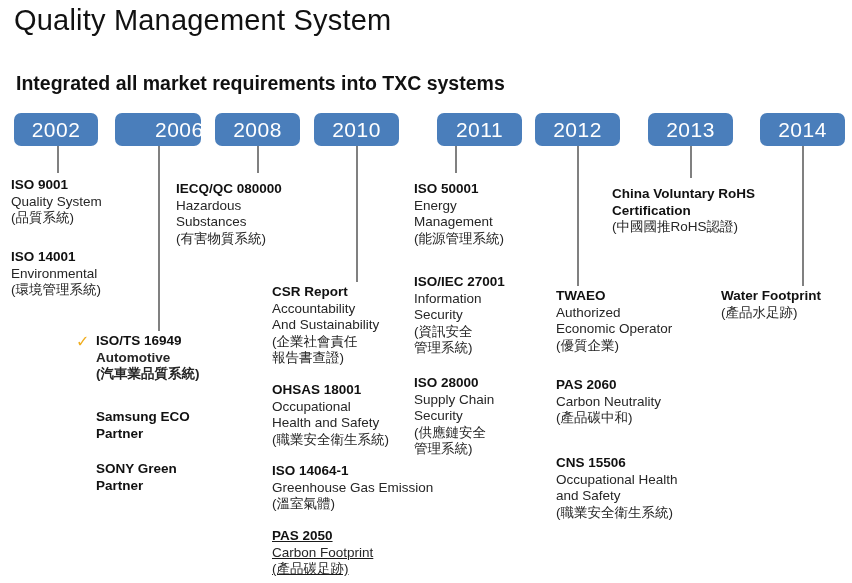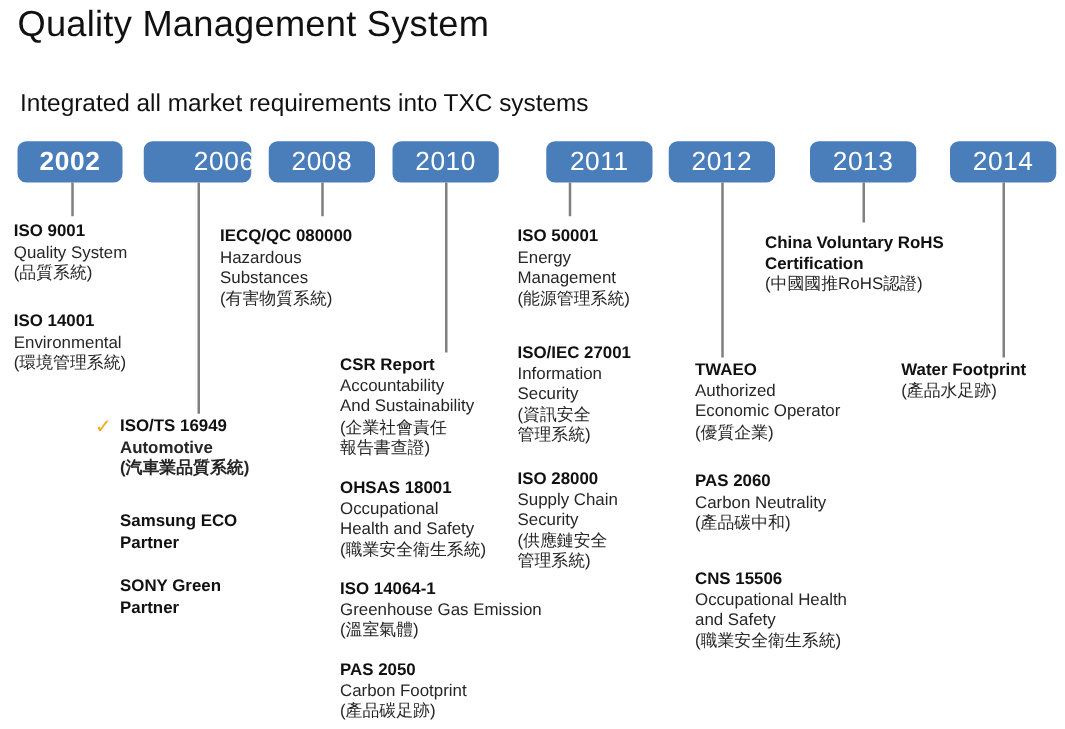--- a/index.html
+++ b/index.html
@@ -23,21 +23,21 @@
     font-weight: 400;
     letter-spacing: 0.2px;
     color: #111111;
     white-space: nowrap;
   }
   #page-subtitle {
     position: absolute;
     left: 16px;
     top: 72px;
     font-size: 19.5px;
-    font-weight: 400;
+    font-weight: 700;
     color: #111111;
     white-space: nowrap;
   }
 
   
   .year-chip {
     position: absolute;
     top: 113px;
     height: 33px;
     line-height: 33px;
@@ -99,21 +99,21 @@
   }
   .entry.has-check { }
 </style>
 </head>
 <body>
 
 <div id="page-title">Quality Management System</div>
 
 <div id="page-subtitle">Integrated all  market requirements into TXC systems</div>
 
-<div class="year-chip" style="left:14px;width:84px;font-weight:bold;">2002</div>
+<div class="year-chip" style="left:14px;width:84px;">2002</div>
 <div class="year-chip" style="left:115px;width:86px;padding-left:40px;">2006</div>
 <div class="year-chip" style="left:215px;width:85px;">2008</div>
 <div class="year-chip" style="left:314px;width:85px;">2010</div>
 <div class="year-chip" style="left:413px;width:85px;margin-left:24px;">2011</div>
 <div class="year-chip" style="left:535px;width:85px;">2012</div>
 <div class="year-chip" style="left:648px;width:85px;">2013</div>
 <div class="year-chip" style="left:760px;width:85px;">2014</div>
 
 <div class="connector" style="left:57px;top:146px;height:27px;"></div>
 <div class="connector" style="left:158px;top:146px;height:185px;"></div>
@@ -174,21 +174,21 @@
 Health and Safety</div>
   <div class="e-cn">(職業安全衛生系統)</div>
 </div>
 
 <div class="entry" style="left:272px;top:463px;width:200px;">
   <div class="e-code">ISO 14064-1</div>
   <div class="e-desc">Greenhouse Gas Emission</div>
   <div class="e-cn">(溫室氣體)</div>
 </div>
 
-<div class="entry" style="left:272px;top:528px;width:170px;">
+<div class="entry" style="left:272px;top:528px;width:170px;text-decoration:underline;">
   <div class="e-code">PAS 2050</div>
   <div class="e-desc">Carbon Footprint</div>
   <div class="e-cn">(產品碳足跡)</div>
 </div>
 
 <div class="entry" style="left:414px;top:181px;width:130px;">
   <div class="e-code">ISO 50001</div>
   <div class="e-desc">Energy
 Management</div>
   <div class="e-cn">(能源管理系統)</div>

